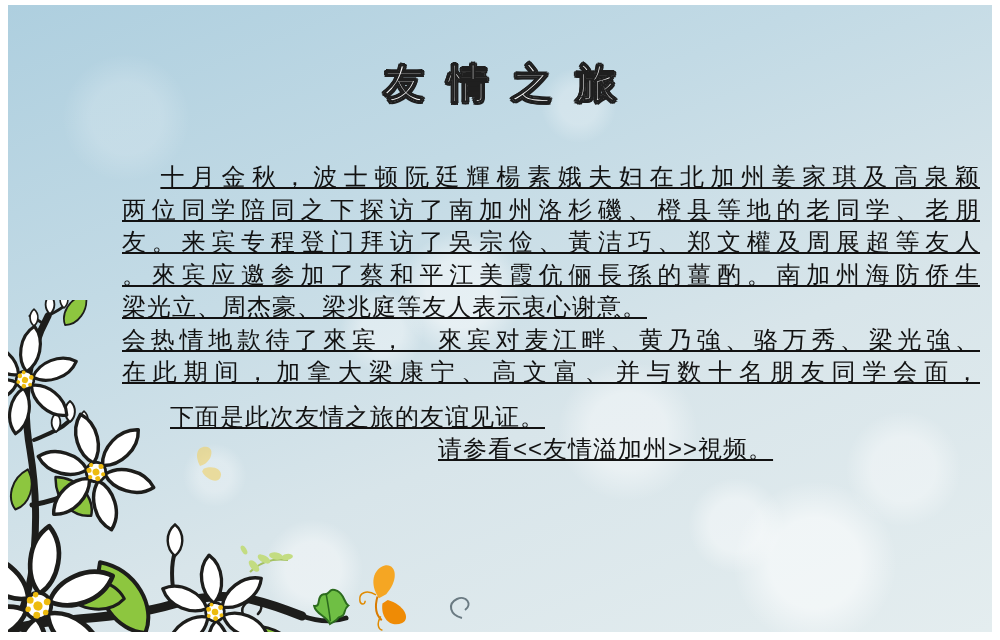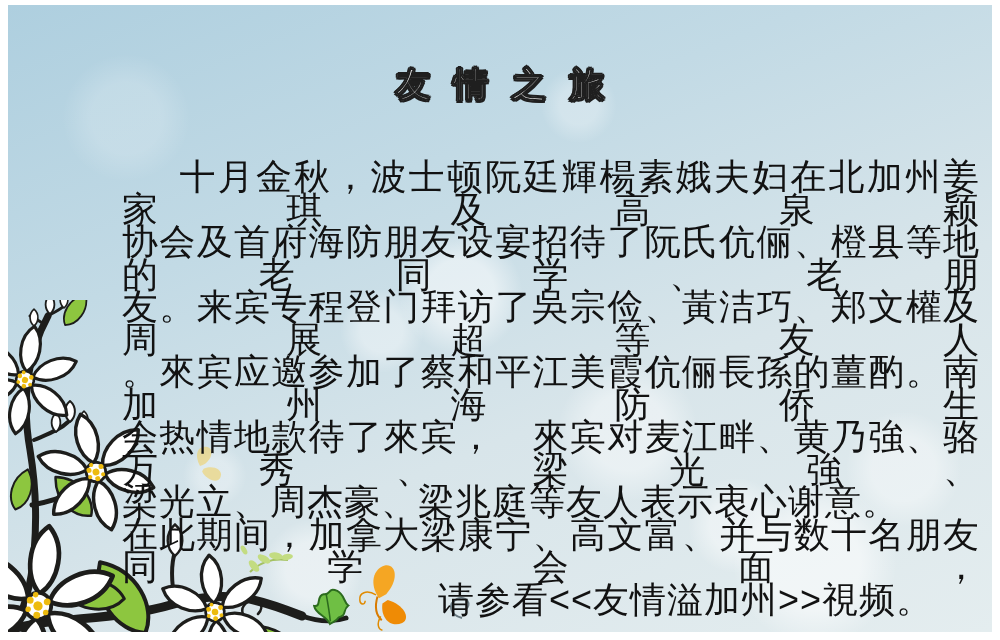--- a/index.html
+++ b/index.html
@@ -18,34 +18,34 @@
       radial-gradient(circle 70px at 63% 68%, rgba(255,255,255,.42) 55%, rgba(255,255,255,0) 100%),
       radial-gradient(circle 82px at 82% 89%, rgba(255,255,255,.55) 55%, rgba(255,255,255,0) 100%),
       radial-gradient(circle 48px at 74% 83%, rgba(255,255,255,.42) 55%, rgba(255,255,255,0) 100%),
       radial-gradient(circle 58px at 91% 74%, rgba(255,255,255,.38) 55%, rgba(255,255,255,0) 100%),
       radial-gradient(circle 50px at 31% 90%, rgba(255,255,255,.42) 55%, rgba(255,255,255,0) 100%),
       radial-gradient(circle 32px at 21% 75%, rgba(255,255,255,.30) 50%, rgba(255,255,255,0) 100%),
       radial-gradient(circle 64px at 12% 18%, rgba(255,255,255,.18) 55%, rgba(255,255,255,0) 100%),
       linear-gradient(158deg, #aecfdf 0%, #c2dae5 32%, #d8e5ea 62%, #e4edef 100%);
   }
   .title {
-    position:absolute; top:34px; left:0; right:0;
+    position:absolute; top:24px; left:0; right:0;
     text-align:center;
-    font-size:34px; font-weight:bold;
+    font-size:40px; font-weight:bold;
     letter-spacing:24px; text-indent:24px;
     color:#ffffff;
     -webkit-text-stroke:1px #1f1f1f;
     text-shadow:
       2px 0 0 #1f1f1f, -2px 0 0 #1f1f1f, 0 2px 0 #1f1f1f, 0 -2px 0 #1f1f1f,
       1.5px 1.5px 0 #1f1f1f, -1.5px -1.5px 0 #1f1f1f,
       1.5px -1.5px 0 #1f1f1f, -1.5px 1.5px 0 #1f1f1f;
   }
   .text-block {
     position:absolute; left:114px; top:156px; width:858px;
-    color:#121212; font-size:36px;
+    color:#121212; font-size:24px;text-decoration:underline;
   }
   .line { line-height:32.5px; letter-spacing:1px; }
   .just { text-align:justify; text-align-last:justify; }
   .indent { text-indent:1.6em; }
   .closing { text-indent:2em; margin-top:12px; }
   .video { margin-left:316px; }
   .flowers { position:absolute; left:-4px; bottom:-2px; width:470px; height:334px; }
 </style>
 </head>
 <body>
@@ -150,23 +150,24 @@
         <path d="M-3,14 C-9,20 -9,26 -5,28" fill="none" stroke="#e08a00" stroke-width="1.5"></path>
       </g>
 
       <path d="M458,318 c-12,-3 -15,-14 -5,-19 c9,-4 16,5 8,11" fill="none" stroke="#6a7a82" stroke-width="2"></path>
     </svg>
 
     <h1 class="title">友情之旅</h1>
 
     <div class="text-block">
       <div class="line just indent">十月金秋，波士顿阮廷輝楊素娥夫妇在北加州姜家琪及高泉颖</div>
-      <div class="line just">协会及首府海防朋友设宴招待了阮氏伉俪、橙县等地的老同学、老朋</div>
+      <div class="line just">两位同学陪同之下探访了南加州洛杉磯、橙县等地的老同学、老朋</div>
       <div class="line just">友。来宾专程登门拜访了吳宗俭、黃洁巧、郑文權及周展超等友人</div>
       <div class="line just">。來宾应邀参加了蔡和平江美霞伉俪長孫的薑酌。南加州海防侨生</div>
+      <div class="line">梁光立、周杰豪、梁兆庭等友人表示衷心谢意。</div>
       <div class="line just">会热情地款待了來宾，　來宾对麦江畔、黄乃強、骆万秀、梁光強、</div>
-      <div class="line">梁光立、周杰豪、梁兆庭等友人表示衷心谢意。</div>
       <div class="line just">在此期间，加拿大梁康宁、高文富、并与数十名朋友同学会面，</div>
+      <div class="line closing">下面是此次友情之旅的友谊见证。</div>
       <div class="line video">请参看&lt;&lt;友情溢加州&gt;&gt;視频。</div>
     </div>
 
   </div>
 </div>
 
 </body></html>

